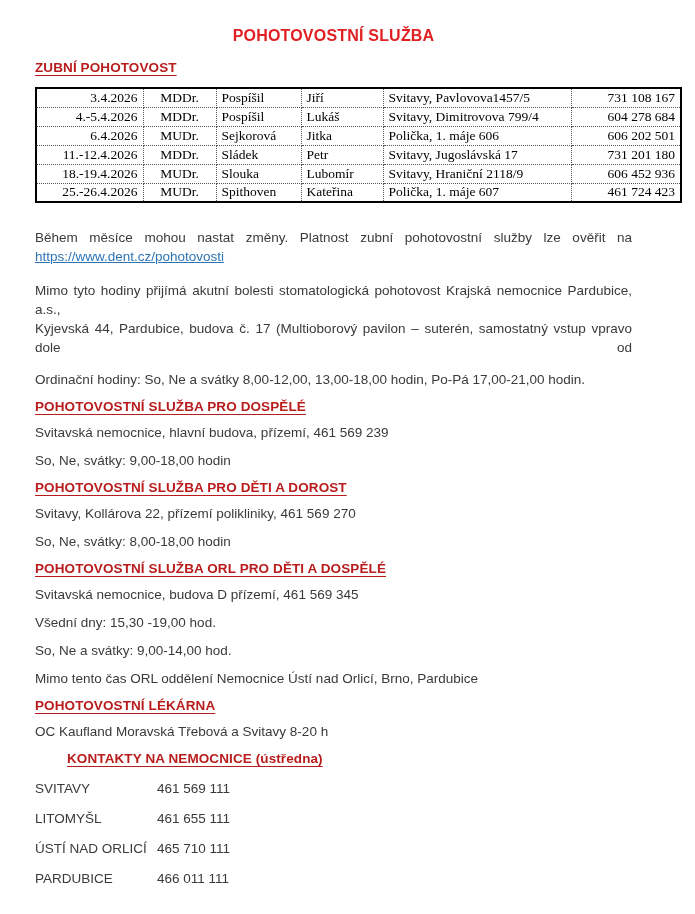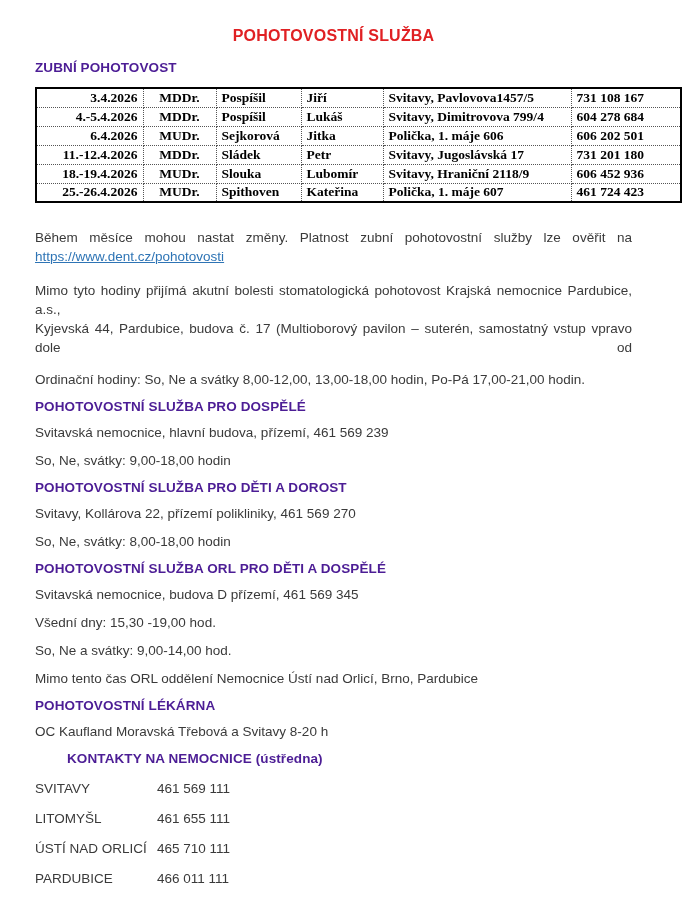--- a/index.html
+++ b/index.html
@@ -15,21 +15,22 @@
     position:relative;
   }
   .doc-title{
     text-align:center;
     font-size:16px; font-weight:bold;
     color:#e02023;
     letter-spacing:.2px;
     margin-bottom:15px;
   }
   .sec-heading{
-    font-size:13.5px; font-weight:bold; color:#4c1d95;
+    font-size:13.5px; font-weight:bold; color:#b91c1c;
+    text-decoration:underline;
     text-underline-offset:3px;
     letter-spacing:.1px;
     margin:10px 0 9px 0;
   }
   .bold-line{
     font-size:13.5px; font-weight:bold; color:#1a1a1a;
     margin:11px 0 12px 0;
   }
   .body-line{
     font-size:13.5px; line-height:19px;
@@ -49,38 +50,38 @@
     text-decoration:underline;
     font-size:13.5px;
   }
   
   table.schedule{
     border-collapse:collapse;
     width:645px;
     margin:12px 0 25px 0;
     border:2px solid #000;
     font-family:"Liberation Serif", serif;
-    font-weight:bold;
+    font-weight:normal;
     color:#000;
     table-layout:fixed;
   }
   table.schedule td{
     border:1px dotted #555;
     font-size:13.5px;
     height:19px;
     padding:0 5px;
     white-space:nowrap;
     overflow:hidden;
   }
   td.c-date   { width:107px; text-align:right; }
   td.c-degree { width:73px;  text-align:center; }
   td.c-surname{ width:85px;  text-align:left; }
   td.c-first  { width:82px;  text-align:left;margin-left:28px; }
   td.c-addr   { width:188px; text-align:left; }
-  td.c-phone  { width:110px; text-align:left; }
+  td.c-phone  { width:110px; text-align:right; }
   
   .contact-row{
     display:flex;
     font-size:13.5px; line-height:19px;
     margin-bottom:11px;
   }
   .contact-city{ width:122px; }
   .contact-phone{ }
 </style>
 </head>

